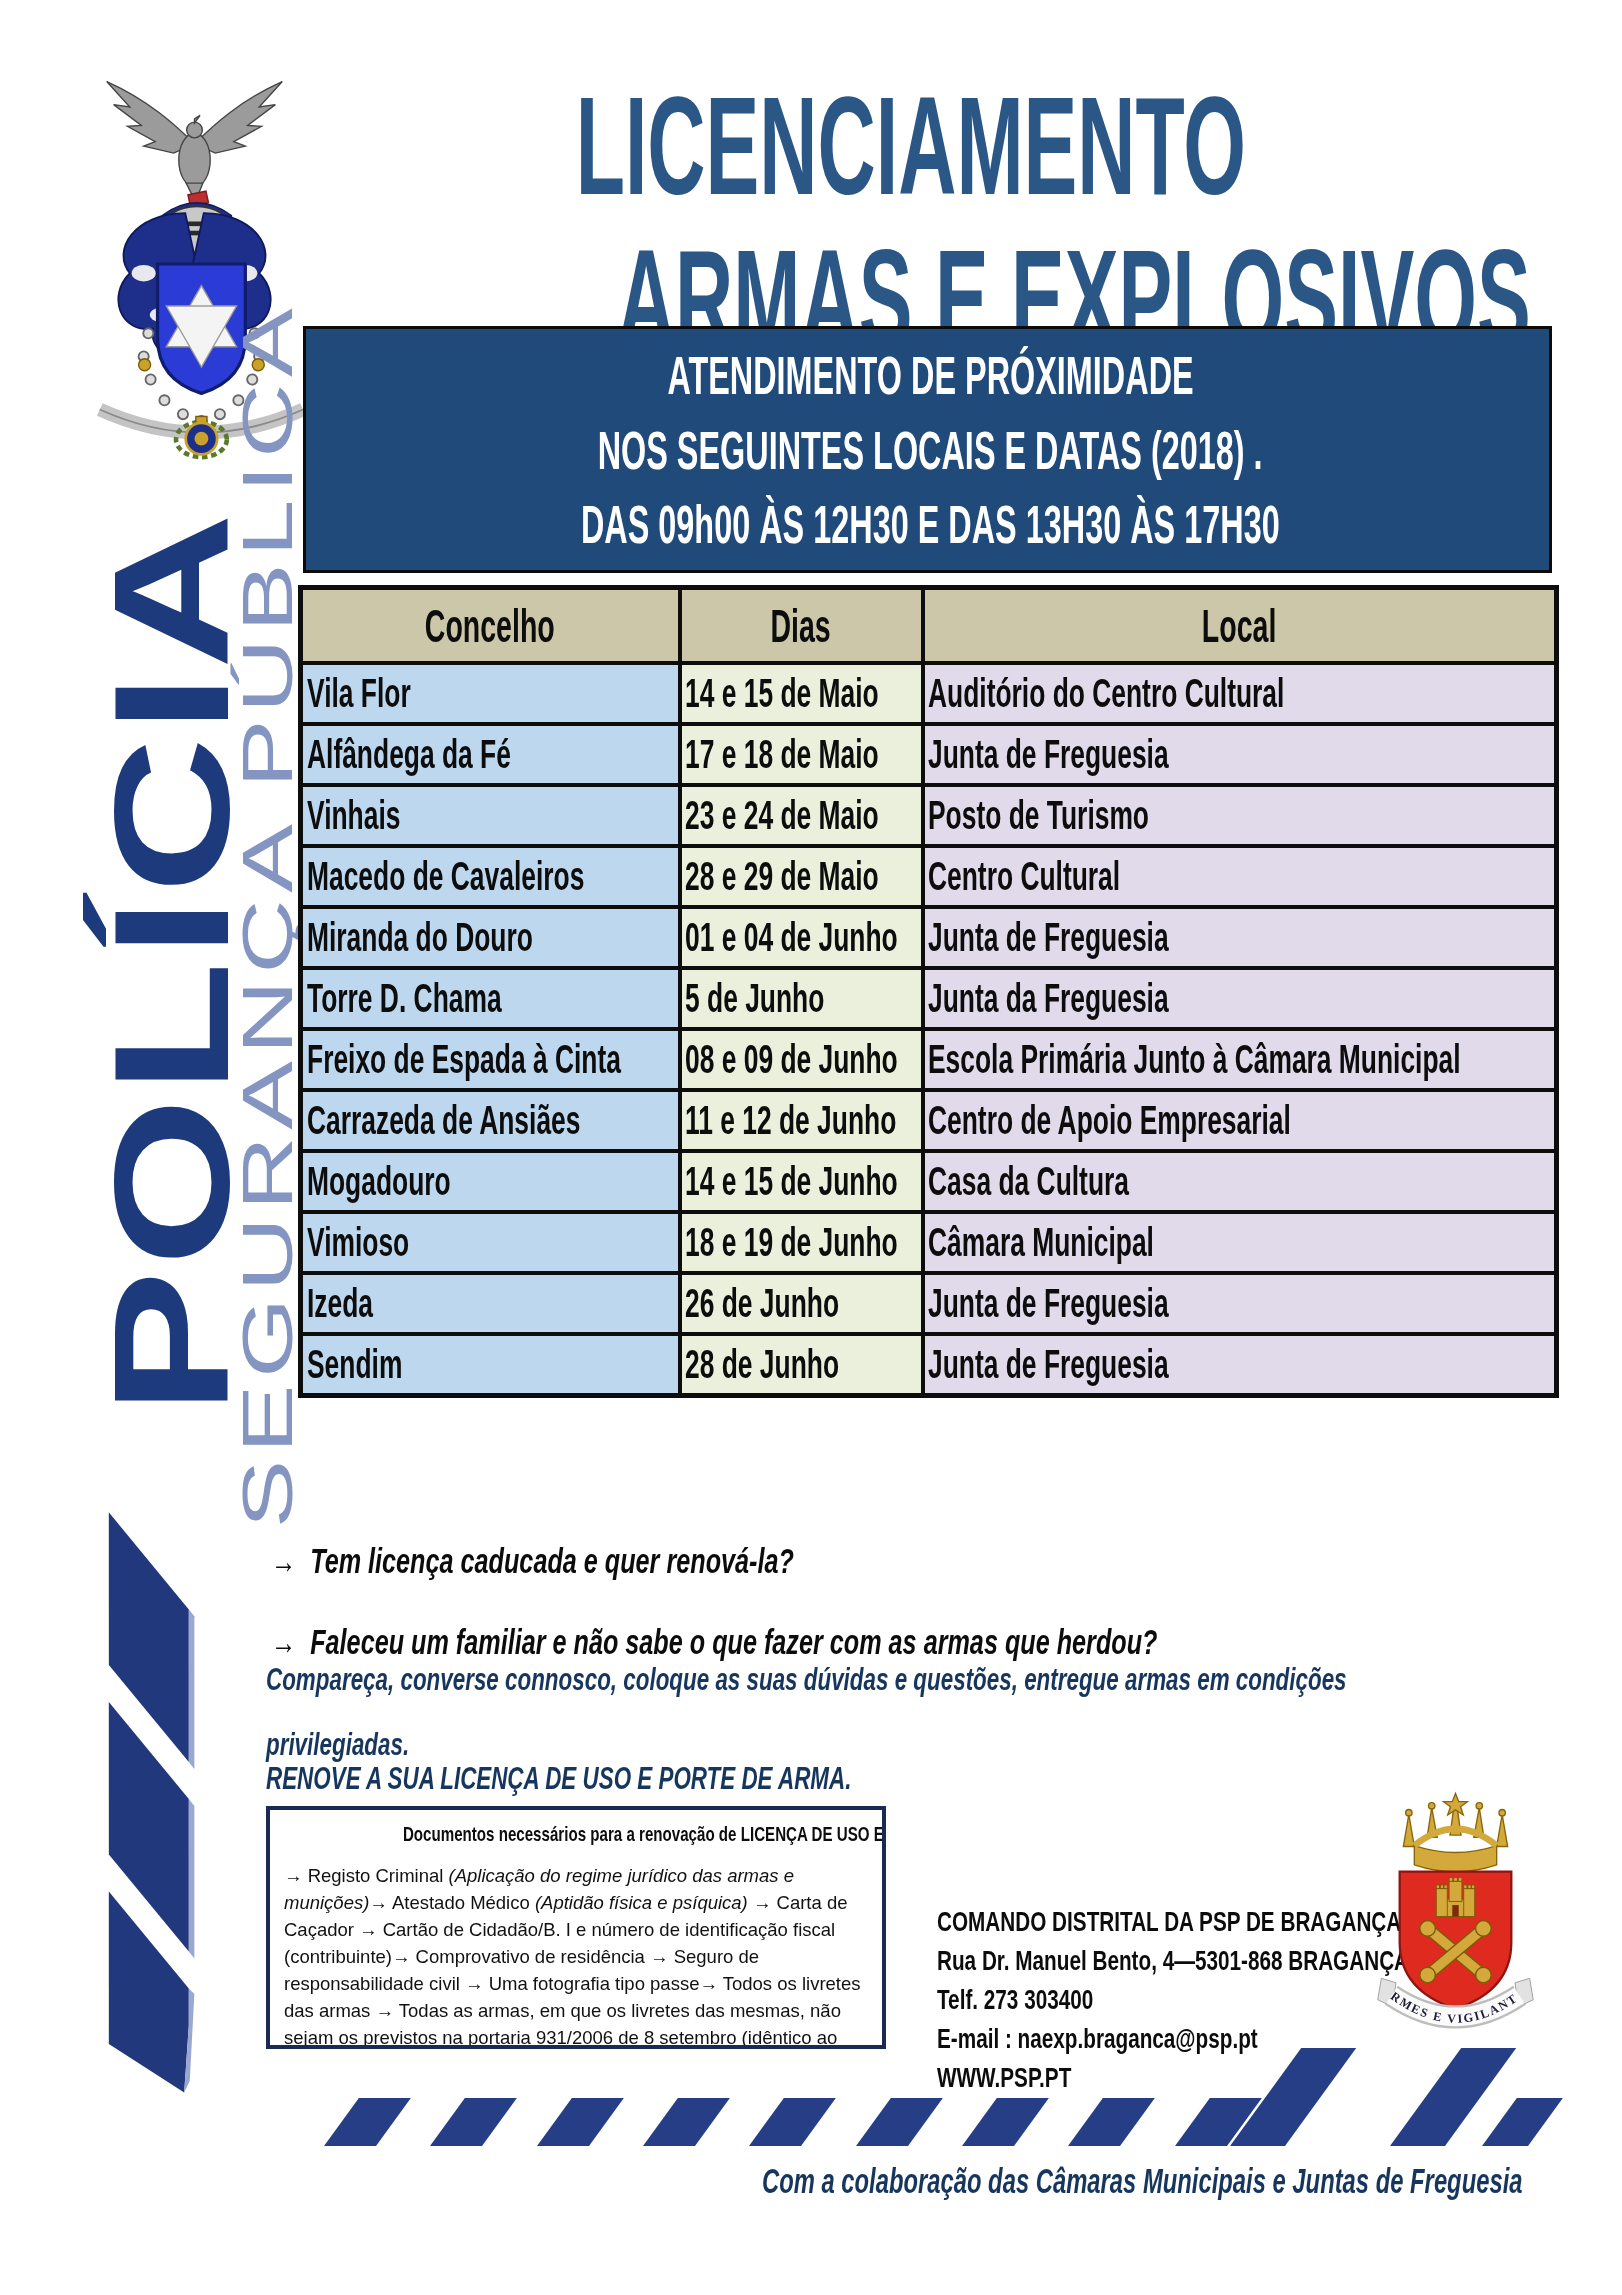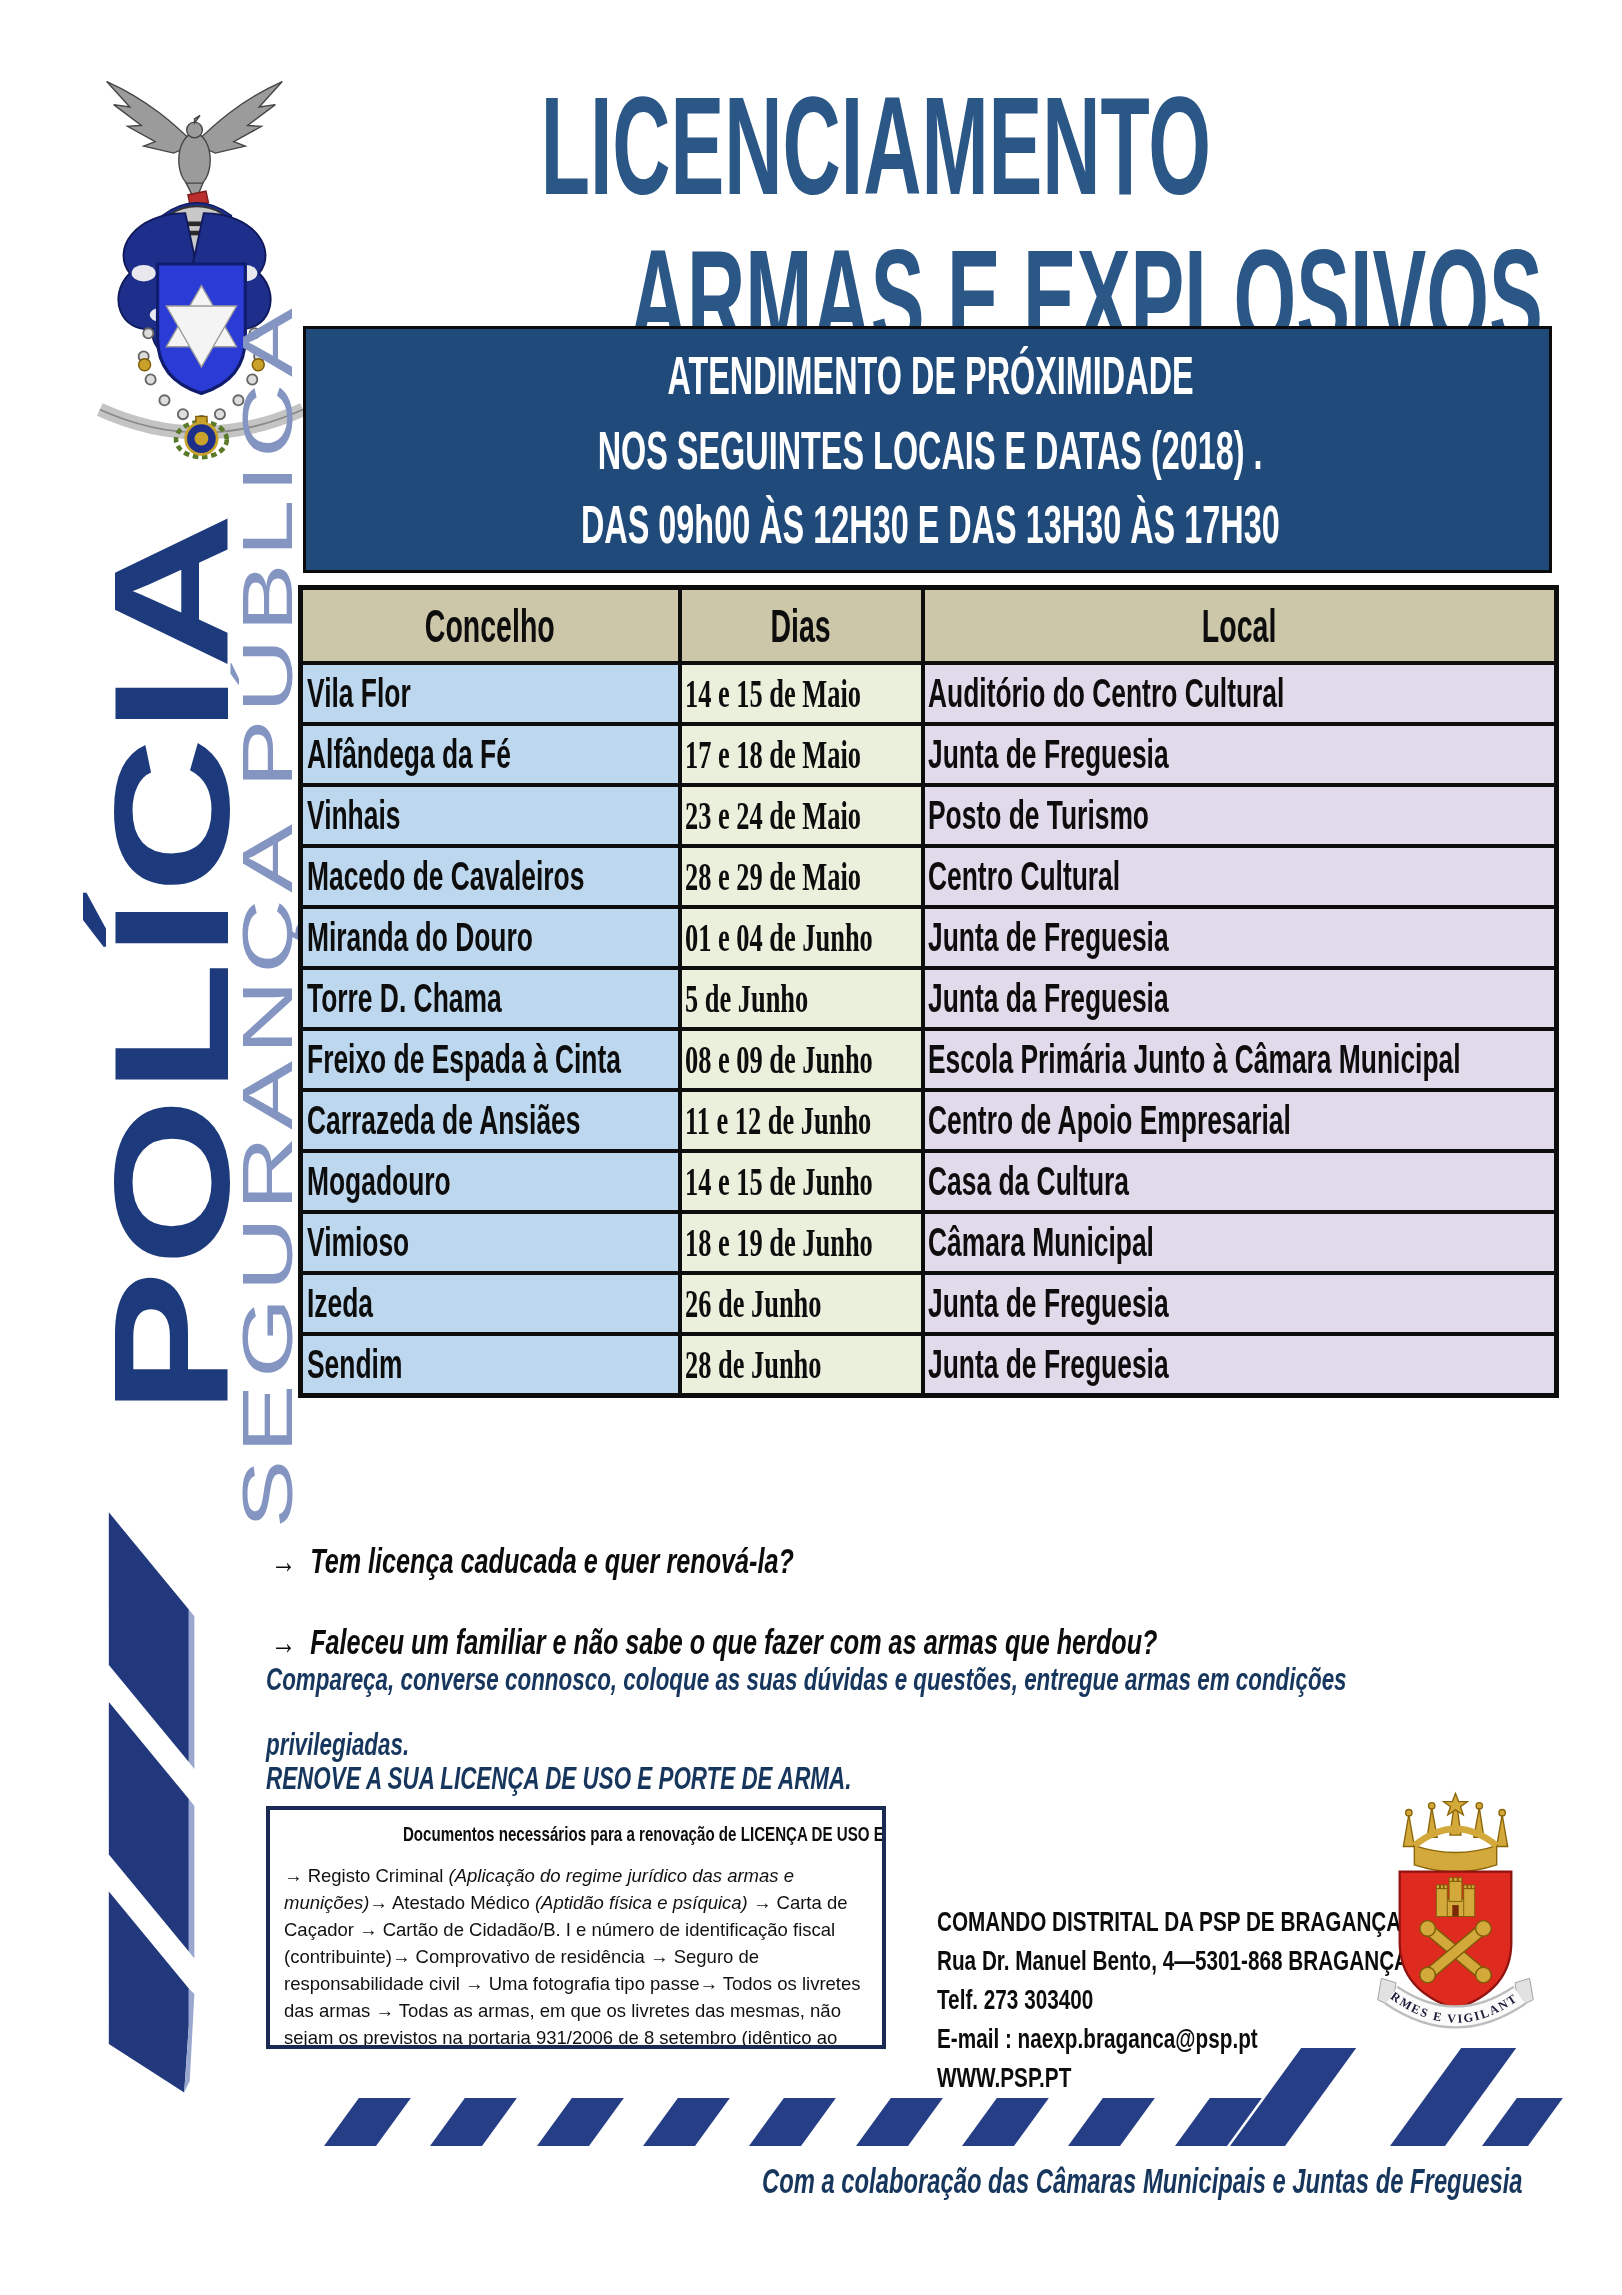--- a/index.html
+++ b/index.html
@@ -33,37 +33,37 @@
 
   
   #pol{left:-395px;top:851px;width:1133px;height:222px;text-align:center;
        font-size:217px;line-height:222px;font-weight:bold;color:#1D3B7C;letter-spacing:3.7px;
        transform:rotate(-90deg) scaleY(.75);white-space:nowrap;}
   #seg{left:-298px;top:909px;width:1133px;height:106px;text-align:center;
        font-size:103px;line-height:106px;font-weight:400;color:#8495C2;letter-spacing:6.5px;
        transform:rotate(-90deg) scaleY(.68);white-space:nowrap;}
 
   
-  #title{left:298px;top:69px;width:1249px;color:var(--title-blue);font-weight:bold;}
+  #title{left:286px;top:69px;width:1249px;text-align:center;color:var(--title-blue);font-weight:bold;}
   #title .tl{font-size:139px;line-height:153px;}
 
   
   #banner{left:303px;top:326px;width:1249px;height:247px;background:var(--banner-bg);
           border:3.2px solid #0b0b0b;box-sizing:border-box;display:flex;flex-direction:column;
           justify-content:space-evenly;align-items:center;color:#fff;font-weight:bold;padding-left:6px;}
   #banner .bl{font-size:54px;line-height:56px;}
 
   
   #sched{left:298px;top:585px;position:absolute;border-collapse:collapse;table-layout:fixed;
          width:1256px;border:5.6px solid #0d0d0d;}
   #sched th,#sched td{border:4.2px solid #0d0d0d;overflow:hidden;}
   #sched th{height:69px;background:var(--table-header-bg);font-size:46px;font-weight:bold;text-align:center;color:#0d0d0d;}
   #sched td{height:57px;font-size:40px;font-weight:bold;color:#0d0d0d;padding:0 0 0 3.7px;vertical-align:middle;text-align:left;}
   #sched td.c1{background:var(--table-col1-bg);}
-  #sched td.c2{background:var(--table-col2-bg);font-family:Liberation Serif, serif;}
+  #sched td.c2{background:var(--table-col2-bg);}
   #sched td.c3{background:var(--table-col3-bg);}
 
   
   .bullet{left:271px;font-size:35px;font-weight:bold;font-style:italic;color:#0c0c0c;margin-top:38px;}
   #para{left:266px;top:1647px;color:var(--navy);font-weight:bold;font-style:italic;font-size:32px;}
   #para .pline{line-height:65px;}
   #renove{left:266px;top:1760px;color:var(--navy);font-weight:bold;font-style:italic;font-size:32px;}
 
   
   #docbox{left:266px;top:1806px;width:620px;height:243px;border:4.6px solid #1B2A52;

